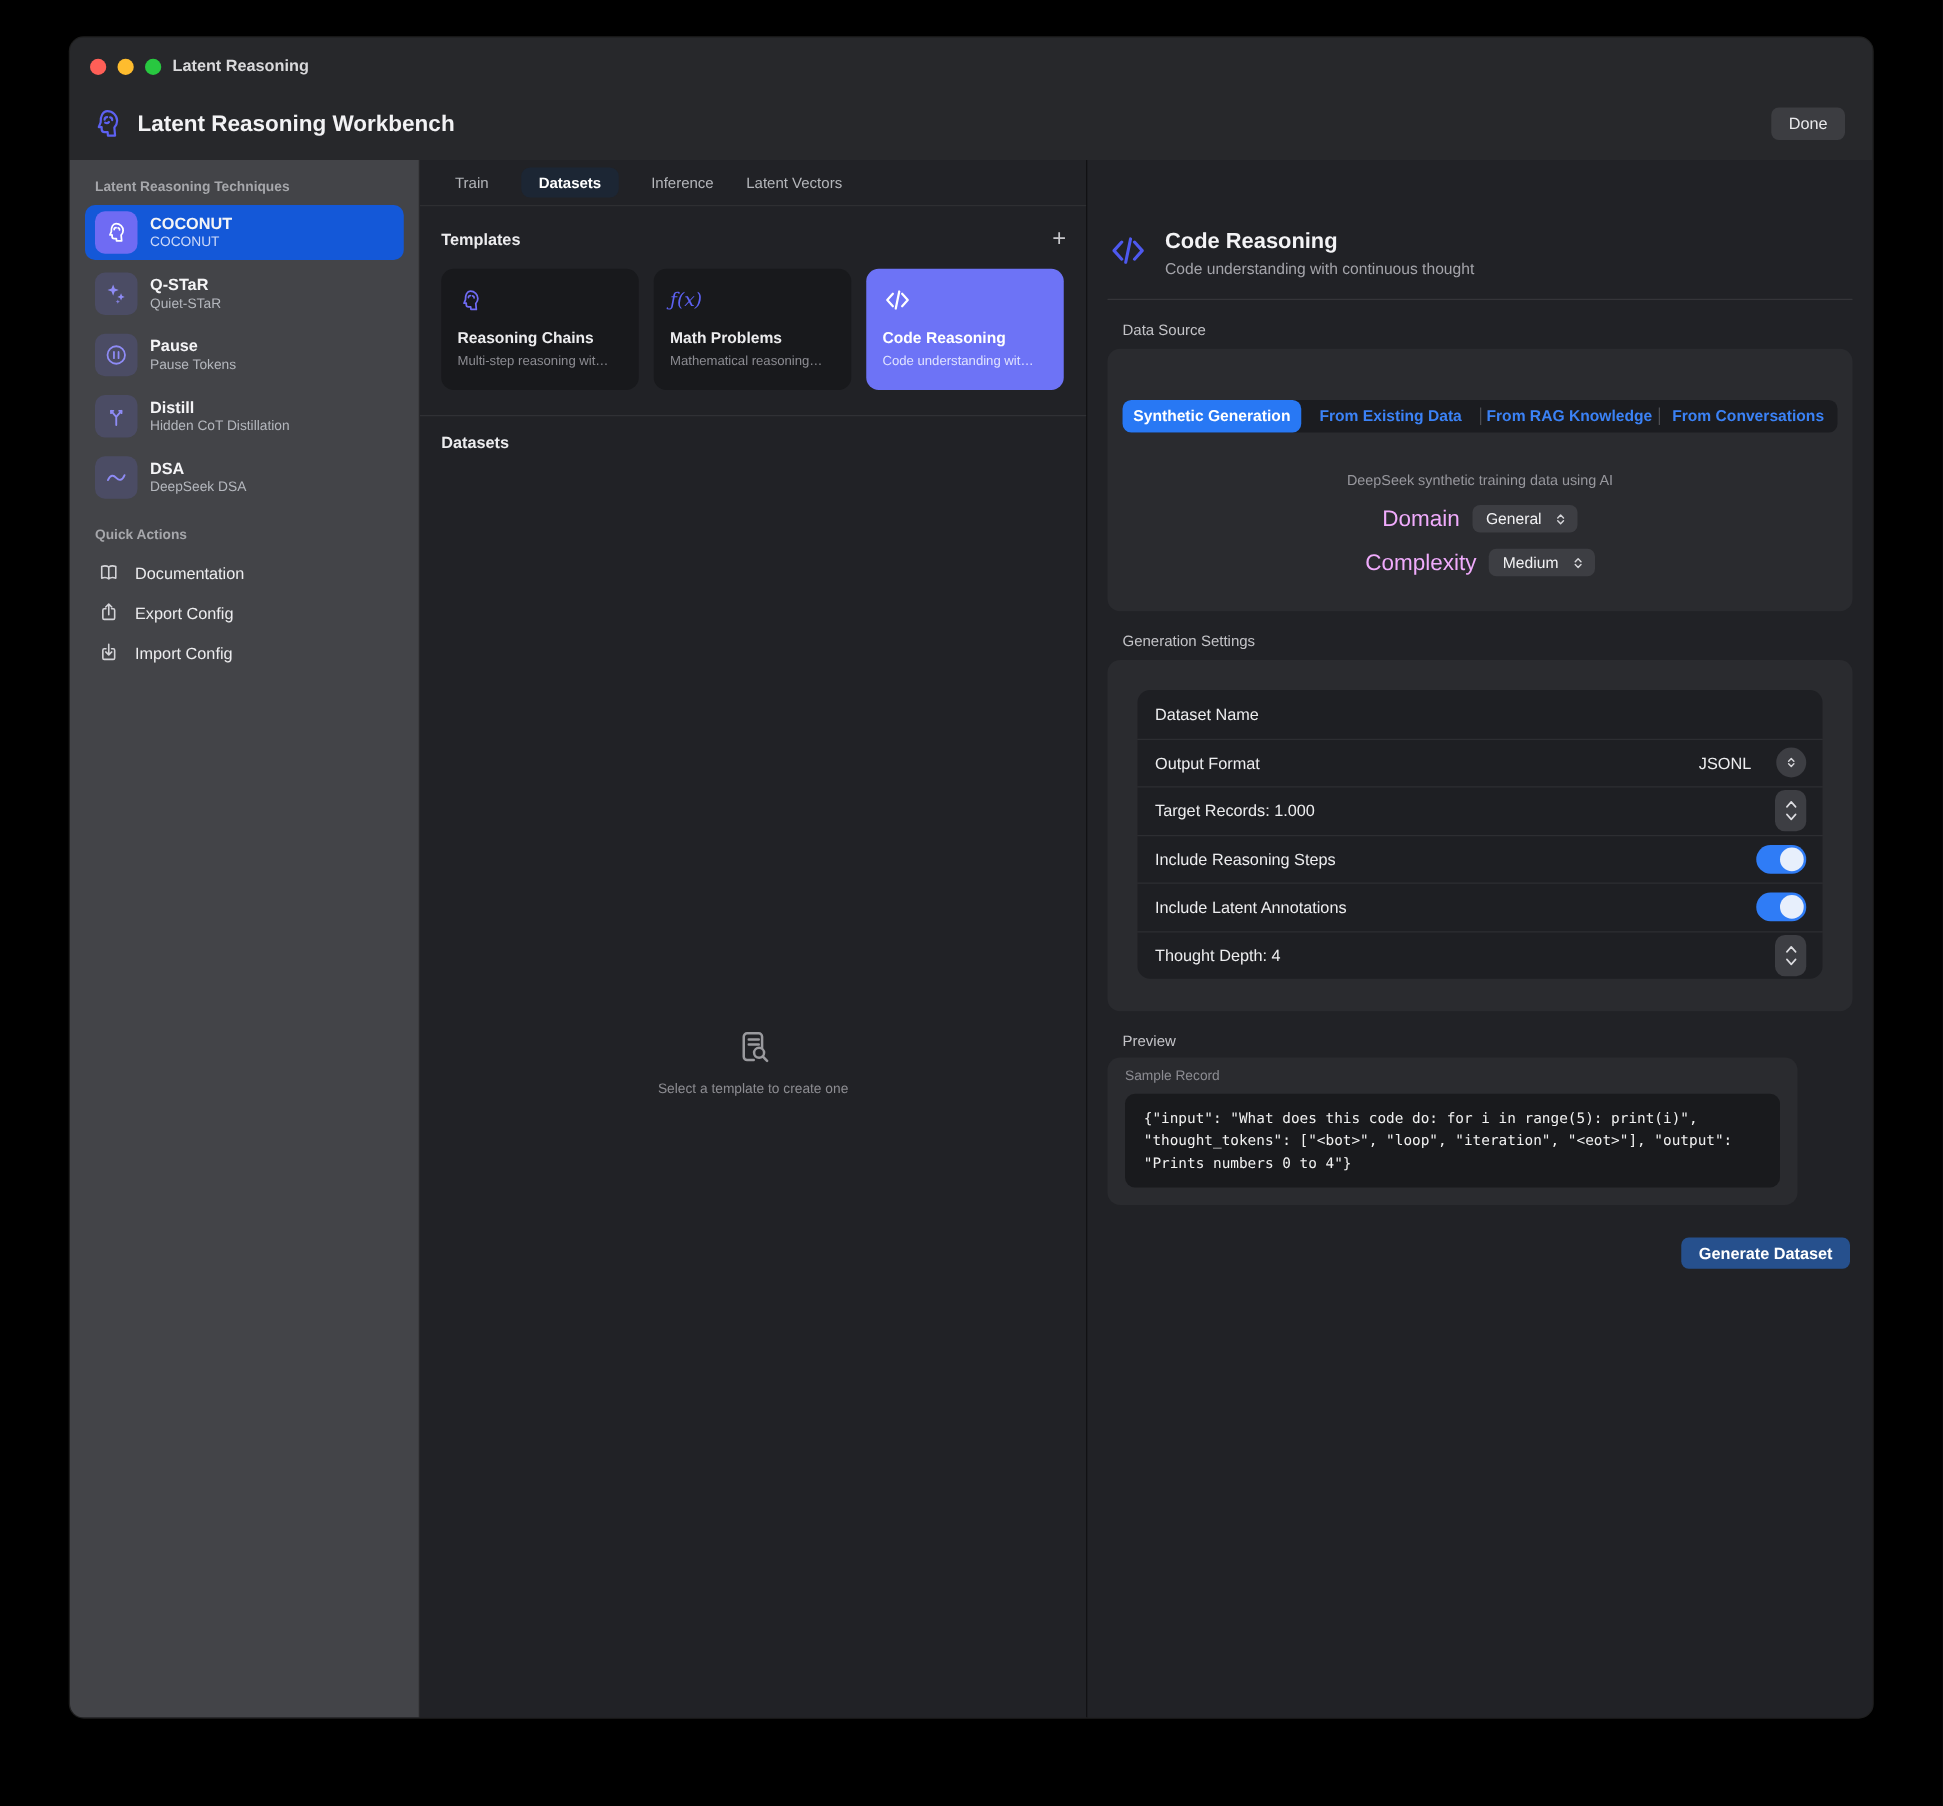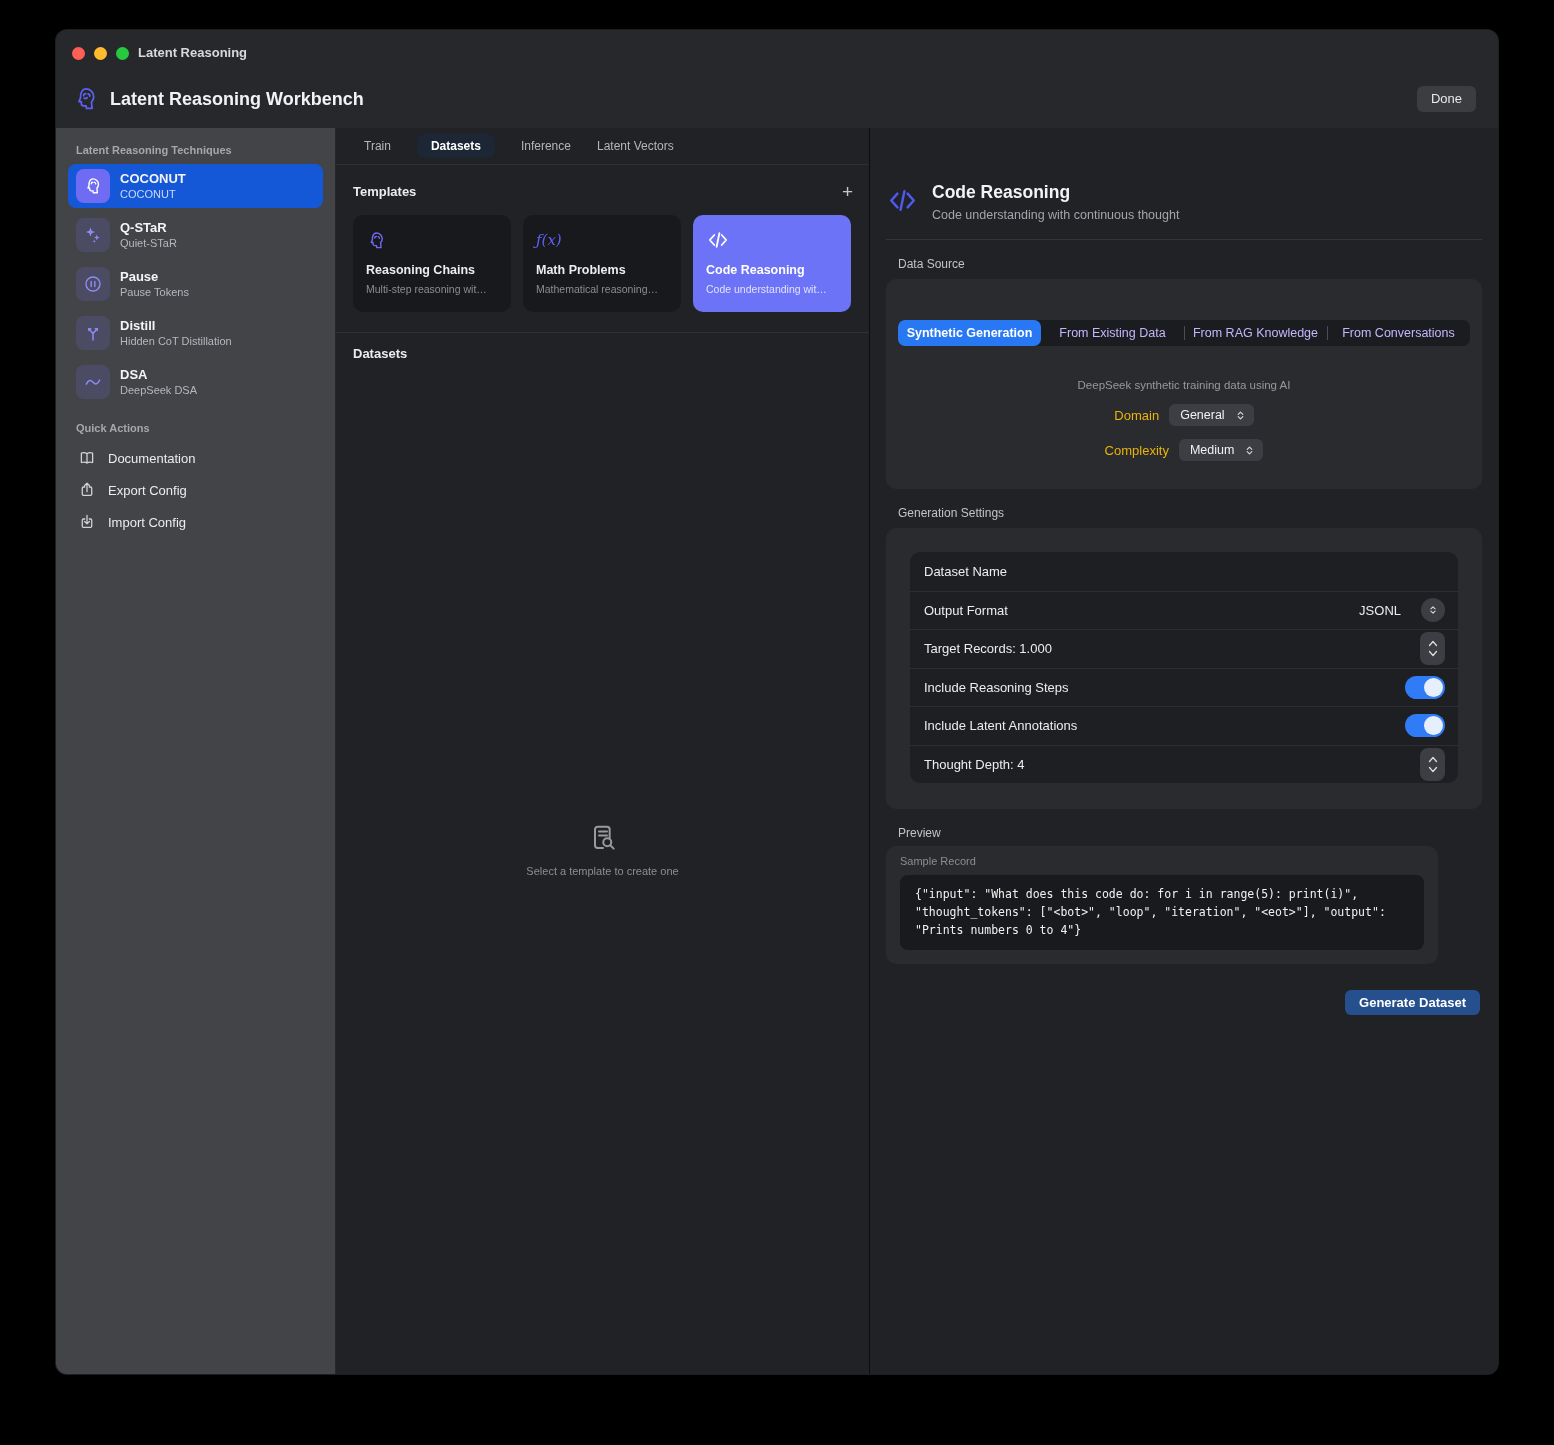--- a/index.html
+++ b/index.html
@@ -72,26 +72,26 @@
   .detail-header { display:flex; gap:13px; align-items:flex-start; }
   .detail-icon { width:33px; height:33px; color:#4e59ef; margin-top:2px; }
   .detail-title { font-size:17.5px; font-weight:bold; color:#f3f3f5; }
   .detail-sub { font-size:12.5px; color:#a4a4aa; margin-top:5px; }
   .r-divider { height:1px; background:rgba(255,255,255,0.09); margin-top:17px; }
   .r-label { font-size:12px; color:#c3c3c7; margin:17px 0 8px 12px; }
   .card { background:#2a2b2f; border-radius:10px; }
   .ds-card { height:210px; padding:41px 12px 0 12px; }
   .segmented { display:flex; background:#1b1c20; border-radius:7px; height:26px; align-items:stretch; }
   .segment { flex:1; display:flex; align-items:center; justify-content:center; font-size:12.5px;
-             color:#c4b5fd; position:relative; cursor:default; white-space:nowrap; }
+             color:#3b82f6; position:relative; cursor:default; white-space:nowrap;font-weight:bold; }
   .segment.active { background:#2878f4; border-radius:7px; color:#fff; font-weight:bold; }
   .segment.divided::before { content:""; position:absolute; left:0; top:6px; bottom:6px; width:1px; background:#4c4d52; }
   .ds-desc { text-align:center; font-size:11.5px; color:#97979d; margin-top:33px; }
   .ds-row { display:flex; align-items:center; justify-content:center; gap:10px; margin-top:13px; }
-  .ds-row-label { font-size:13px; color:#eab308; }
+  .ds-row-label { font-size:18px; color:#f0abfc; }
   .dropdown { display:flex; align-items:center; gap:10px; background:#3d3e43; border:none; border-radius:6px;
               padding:4px 8px 4px 11px; font-family:inherit; }
   .dd-value { font-size:12.5px; color:#f1f1f3; }
   .chev-ud { width:11px; height:11px; color:#d5d5d9; }
 
   .gs-card { padding:24px 24px 26px 24px; }
   .group { background:#1e1f23; border-radius:10px; }
   .grow { height:38.5px; display:flex; align-items:center; justify-content:space-between; padding:0 13px 0 14px; }
   .grow + .grow { border-top:1px solid rgba(255,255,255,0.07); }
   .grow-label { font-size:13px; color:#ededef; }

